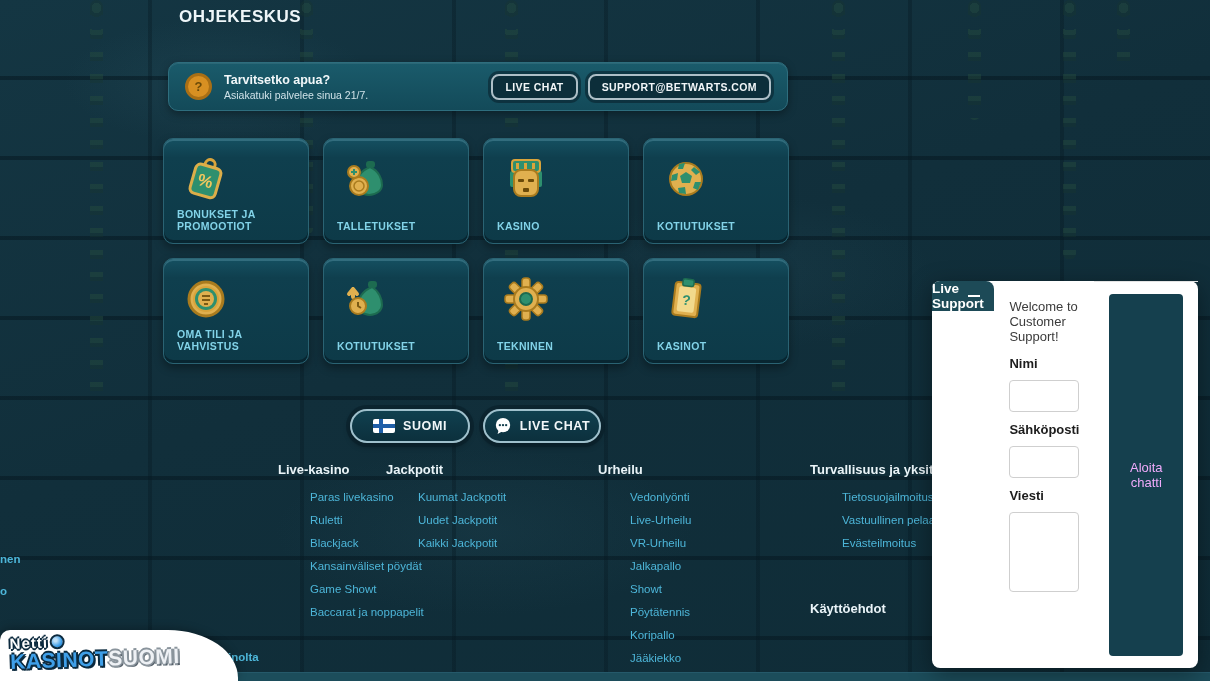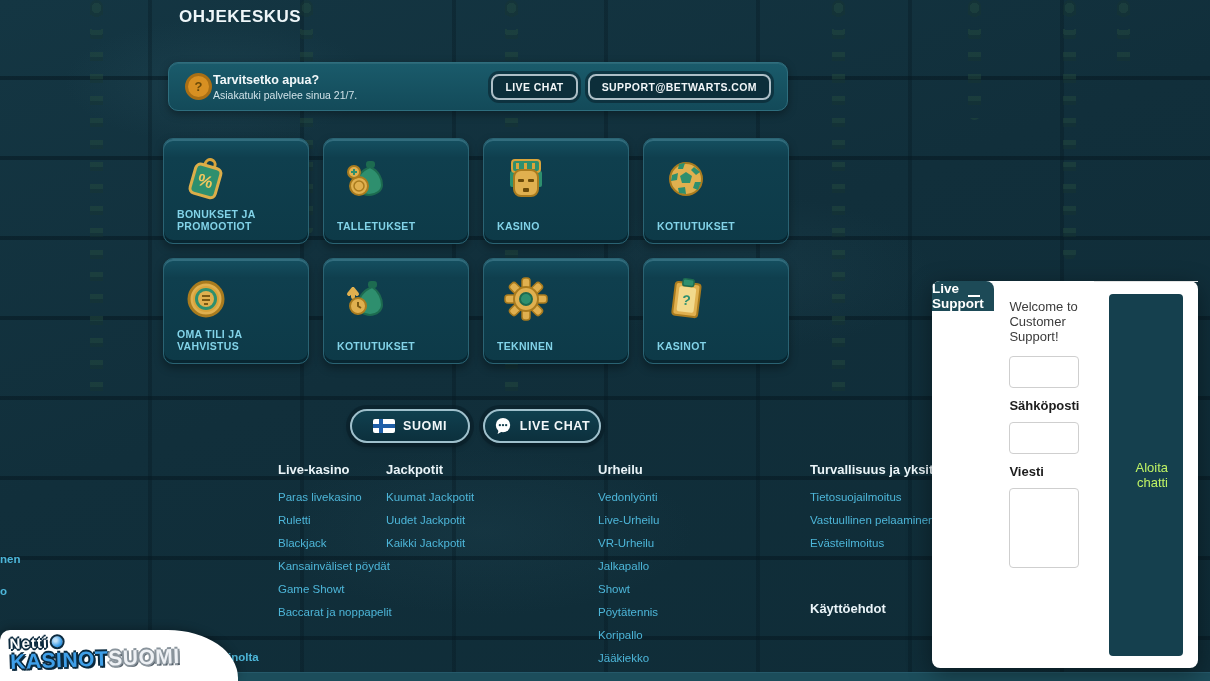--- a/index.html
+++ b/index.html
@@ -34,21 +34,21 @@
     border:1px solid #2e6e7e; border-radius:10px;
     box-shadow:0 3px 8px rgba(0,0,0,.35), inset 0 1px 0 rgba(255,255,255,.08);
     display:flex; align-items:center; padding:0 16px;
   }
   .q-circle{
     width:27px; height:27px; border-radius:50%;
     background:#d89022; border:3px solid #a96f15;
     color:#6b4a08; font-weight:700; font-size:13px;
     display:flex; align-items:center; justify-content:center; flex:0 0 auto;
   }
-  .help-texts{ margin-left:1px; flex:1; }
+  .help-texts{ margin-left:12px; flex:1; }
   .help-title{ color:#f2f8fa; font-size:12.5px; font-weight:700; }
   .help-sub{ color:#cfe2e8; font-size:10.5px; margin-top:2px; }
   .banner-btn{
     height:26px; border-radius:8px; cursor:pointer;
     background:#0c2e3a; border:2px solid #aebfc7;
     box-shadow:0 0 0 3px rgba(8,30,40,.55);
     color:#f2f6f8; font-weight:700; font-size:10.5px; letter-spacing:.4px;
     display:flex; align-items:center; justify-content:center; padding:0 12px;
     font-family:"Liberation Sans", sans-serif;
   }
@@ -81,21 +81,21 @@
     display:flex; align-items:center; justify-content:center; gap:8px;
     font-family:"Liberation Sans", sans-serif;
   }
   #btn-lang{ left:350px; top:409px; width:120px; }
   #btn-chat{ left:483px; top:409px; width:118px; }
   
   .fcol{ position:absolute; top:462px; }
   .fhead{ color:#eaf4f8; font-size:13px; font-weight:700; margin-bottom:14px; }
   .flink{
     display:block; color:#4db6d9; font-size:11.5px; margin-bottom:11px;
-    text-decoration:none; cursor:pointer;
+    text-decoration:none; cursor:pointer;margin-left:32px;
   }
   .fhead2{ color:#eaf4f8; font-size:13px; font-weight:700; margin-top:52px; }
   .partial{ position:absolute; color:#4db6d9; font-size:11.5px; cursor:pointer;font-weight:bold; }
   .bottom-band{
     position:absolute; left:0; right:0; bottom:0; height:9px;
     background:#1c4d5b; border-top:1px solid #25596a;
   }
   
   .logo-panel{
     position:absolute; left:0; top:630px; width:238px; height:51px;
@@ -148,22 +148,22 @@
     font-family:"Liberation Sans", sans-serif; font-size:13px; padding:0 8px; outline:none;
   }
   .chat-textarea{
     width:100%; height:80px; border:1px solid #cfcfcf; border-radius:4px;
     font-family:"Liberation Sans", sans-serif; font-size:13px; padding:6px 8px; outline:none; resize:none;
   }
   .chat-footer{
     border-top:1px solid #e4e4e4; padding:12px 15px; display:flex; justify-content:flex-end;
   }
   .chat-submit{
-    background:#15404e; color:#bef264; font-size:13px; font-family:"Liberation Sans", sans-serif;
-    border:none; border-radius:4px; padding:8px 15px; cursor:pointer;text-align:right;
+    background:#15404e; color:#f0abfc; font-size:13px; font-family:"Liberation Sans", sans-serif;
+    border:none; border-radius:4px; padding:8px 15px; cursor:pointer;
   }
 </style>
 </head>
 <body>
 
 <div class="vine" style="left:90px;  height:400px;"></div>
 <div class="vine" style="left:300px; height:235px;"></div>
 <div class="vine" style="left:505px; height:400px;"></div>
 <div class="vine" style="left:832px; height:400px;"></div>
 <div class="vine" style="left:968px; height:120px;"></div>
@@ -354,20 +354,21 @@
   </div>
 </div>
 
 <div class="chat-widget">
   <div class="chat-header">
     <span class="chat-title">Live Support</span>
     <span class="chat-min"></span>
   </div>
   <div class="chat-body">
     <div class="chat-welcome">Welcome to Customer Support!</div>
+    <div class="chat-label">Nimi</div>
     <input class="chat-input" type="text" value="" style="">
     <div class="chat-label">Sähköposti</div>
     <input class="chat-input" type="text" value="" style="">
     <div class="chat-label">Viesti</div>
     <textarea class="chat-textarea" style=""></textarea>
   </div>
   <div class="chat-footer">
     <button class="chat-submit">Aloita chatti</button>
   </div>
 </div>

